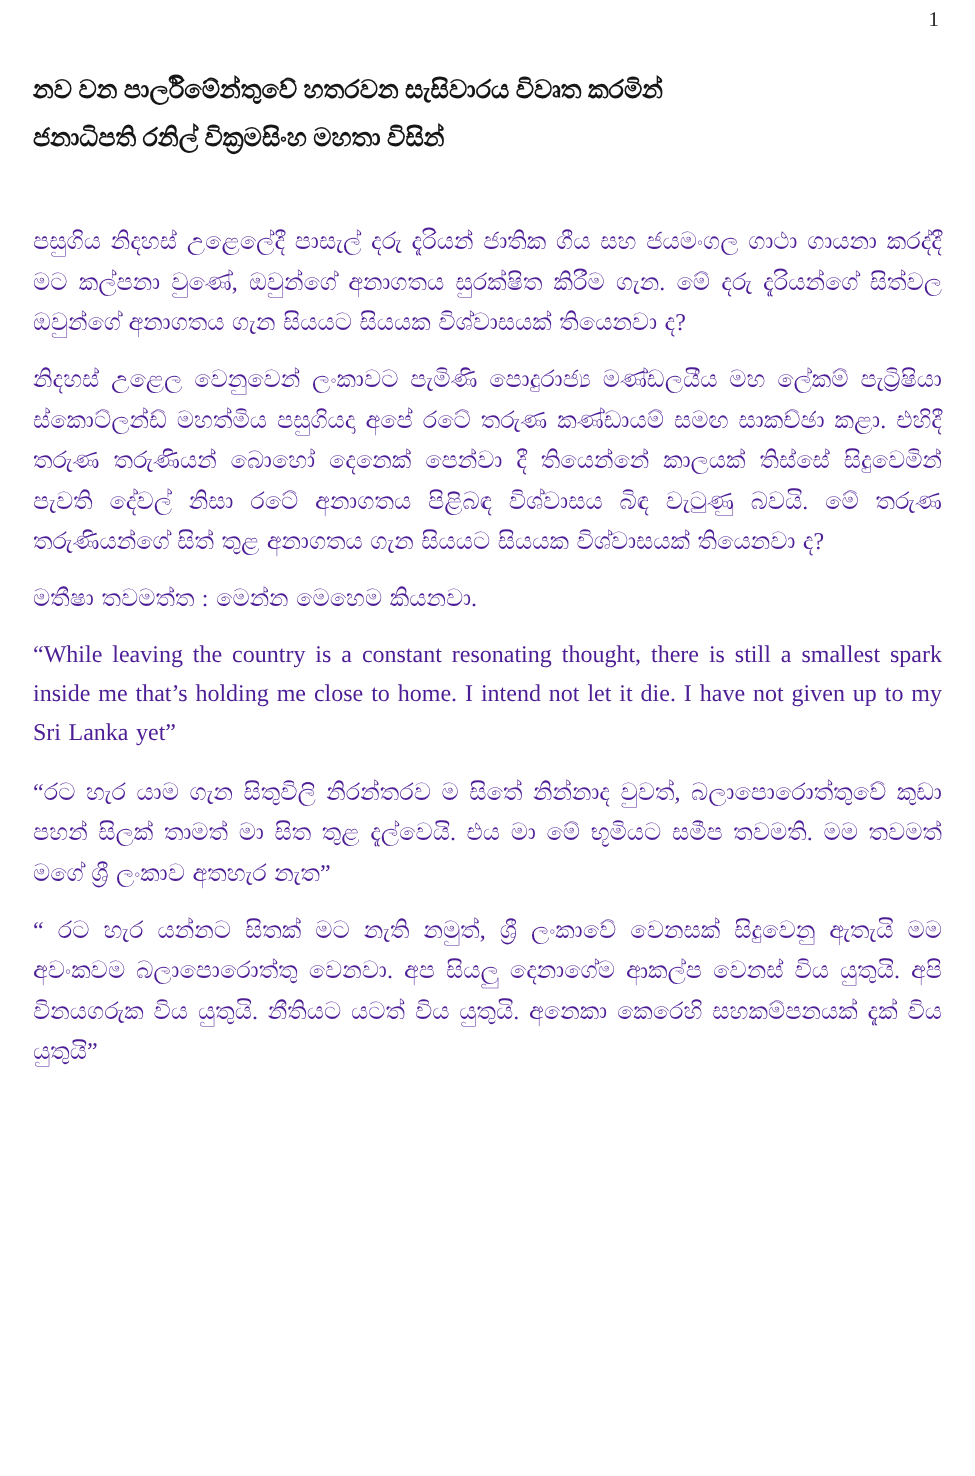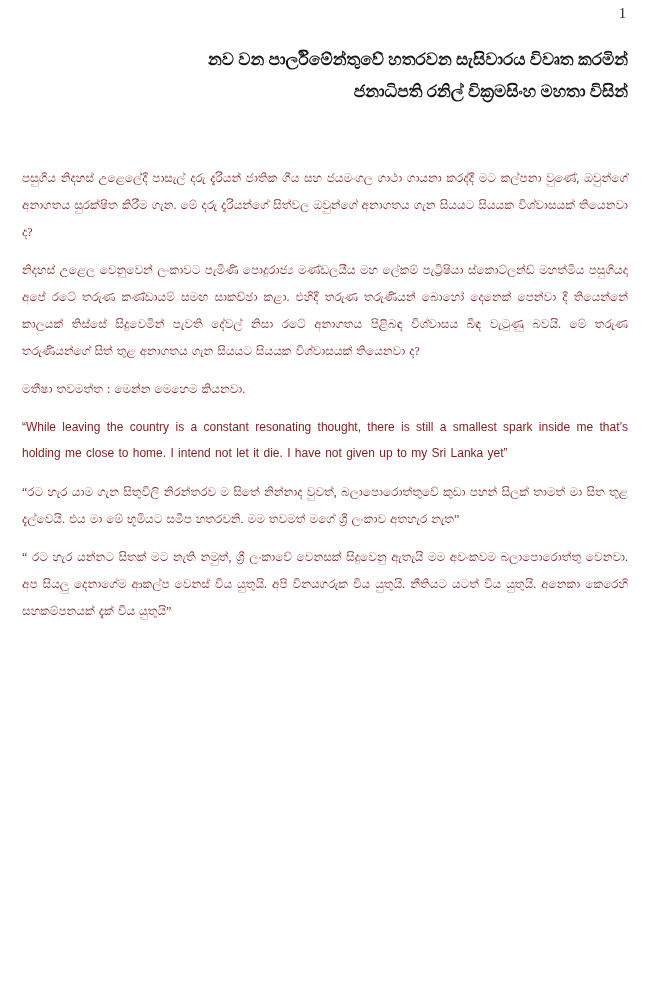--- a/index.html
+++ b/index.html
@@ -22,39 +22,39 @@
     position: absolute;
     top: 5px;
     right: 24px;
     font-size: 14px;
     line-height: 18px;
     color: #222222;
     font-family: "Liberation Serif", serif;
   }
   .title-block {
     margin-top: 38px;
-    text-align: right;
+    text-align: left;
     font-weight: bold;
     font-size: 17px;
     line-height: 32px;
     color: #161616;
   }
   .body-text {
-    margin-top: 57px;
-    font-size: 12px;
+    margin-top: 40px;
+    font-size: 16px;
     line-height: 27px;
     text-align: justify;
-    color: #7f1d1d;
+    color: #4c1d95;
   }
   .para {
     margin: 0 0 11px 0;
     word-spacing: 1px;
   }
   .para.en {
-    font-family: Liberation Sans, sans-serif;
+    font-family: Liberation Serif, serif;
     line-height: 26px;
     margin-bottom: 13px;
   }
   .para.speaker {
     text-align: left;
   }
 </style>
 </head>
 <body>
 
@@ -70,20 +70,20 @@
   <main class="body-text">
     <p class="para si" lang="si">පසුගිය නිදහස් උළෙලේදී පාසැල් දරු දැරියන් ජාතික ගීය සහ ජයමංගල ගාථා ගායනා කරද්දී මට කල්පනා වුණේ, ඔවුන්ගේ අනාගතය සුරක්ෂිත කිරීම ගැන. මේ දරු දැරියන්ගේ සිත්වල ඔවුන්ගේ අනාගතය ගැන සියයට සියයක විශ්වාසයක් තියෙනවා ද?</p>
 
     <p class="para si" lang="si">නිදහස් උළෙල වෙනුවෙන් ලංකාවට පැමිණි පොදුරාජ්‍ය මණ්ඩලයීය මහ ලේකම් පැට්‍රිෂියා ස්කොට්ලන්ඩ් මහත්මිය පසුගියදා අපේ රටේ තරුණ කණ්ඩායම් සමඟ සාකච්ඡා කළා. එහිදී තරුණ තරුණියන් බොහෝ දෙනෙක් පෙන්වා දී තියෙන්නේ කාලයක් තිස්සේ සිදුවෙමින් පැවති දේවල් නිසා රටේ අනාගතය පිළිබඳ විශ්වාසය බිඳ වැටුණු බවයි. මේ තරුණ තරුණියන්ගේ සිත් තුළ අනාගතය ගැන සියයට සියයක විශ්වාසයක් තියෙනවා ද?</p>
 
 
     <p class="para si speaker" lang="si">මතීෂා තවමත්ත : මෙන්න මෙහෙම කියනවා.</p>
 
     <p class="para en" lang="en">“While leaving the country is a constant resonating thought, there is still a smallest spark inside me that’s holding me close to home. I intend not let it die. I have not given up to my Sri Lanka yet”</p>
 
-    <p class="para si" lang="si">“රට හැර යාම ගැන සිතුවිලි නිරන්තරව ම සිතේ නින්නාද වුවත්, බලාපොරොත්තුවේ කුඩා පහන් සිලක් තාමත් මා සිත තුළ දැල්වෙයි. එය මා මේ භූමියට සමීප හතරවනි. මම තවමත් මගේ ශ්‍රී ලංකාව අතහැර නැත”</p>
+    <p class="para si" lang="si">“රට හැර යාම ගැන සිතුවිලි නිරන්තරව ම සිතේ නින්නාද වුවත්, බලාපොරොත්තුවේ කුඩා පහන් සිලක් තාමත් මා සිත තුළ දැල්වෙයි. එය මා මේ භූමියට සමීප තවමති. මම තවමත් මගේ ශ්‍රී ලංකාව අතහැර නැත”</p>
 
 
 
     <p class="para si" lang="si">“ රට හැර යන්නට සිතක් මට නැති නමුත්, ශ්‍රී ලංකාවේ වෙනසක් සිදුවෙනු ඇතැයි මම අවංකවම බලාපොරොත්තු වෙනවා. අප සියලු දෙනාගේම ආකල්ප වෙනස් විය යුතුයි. අපි විනයගරුක විය යුතුයි. නීතියට යටත් විය යුතුයි. අනෙකා කෙරෙහි සහකම්පනයක් දැක් විය යුතුයි”</p>
   </main>
 
 </div>
 
 </body></html>

